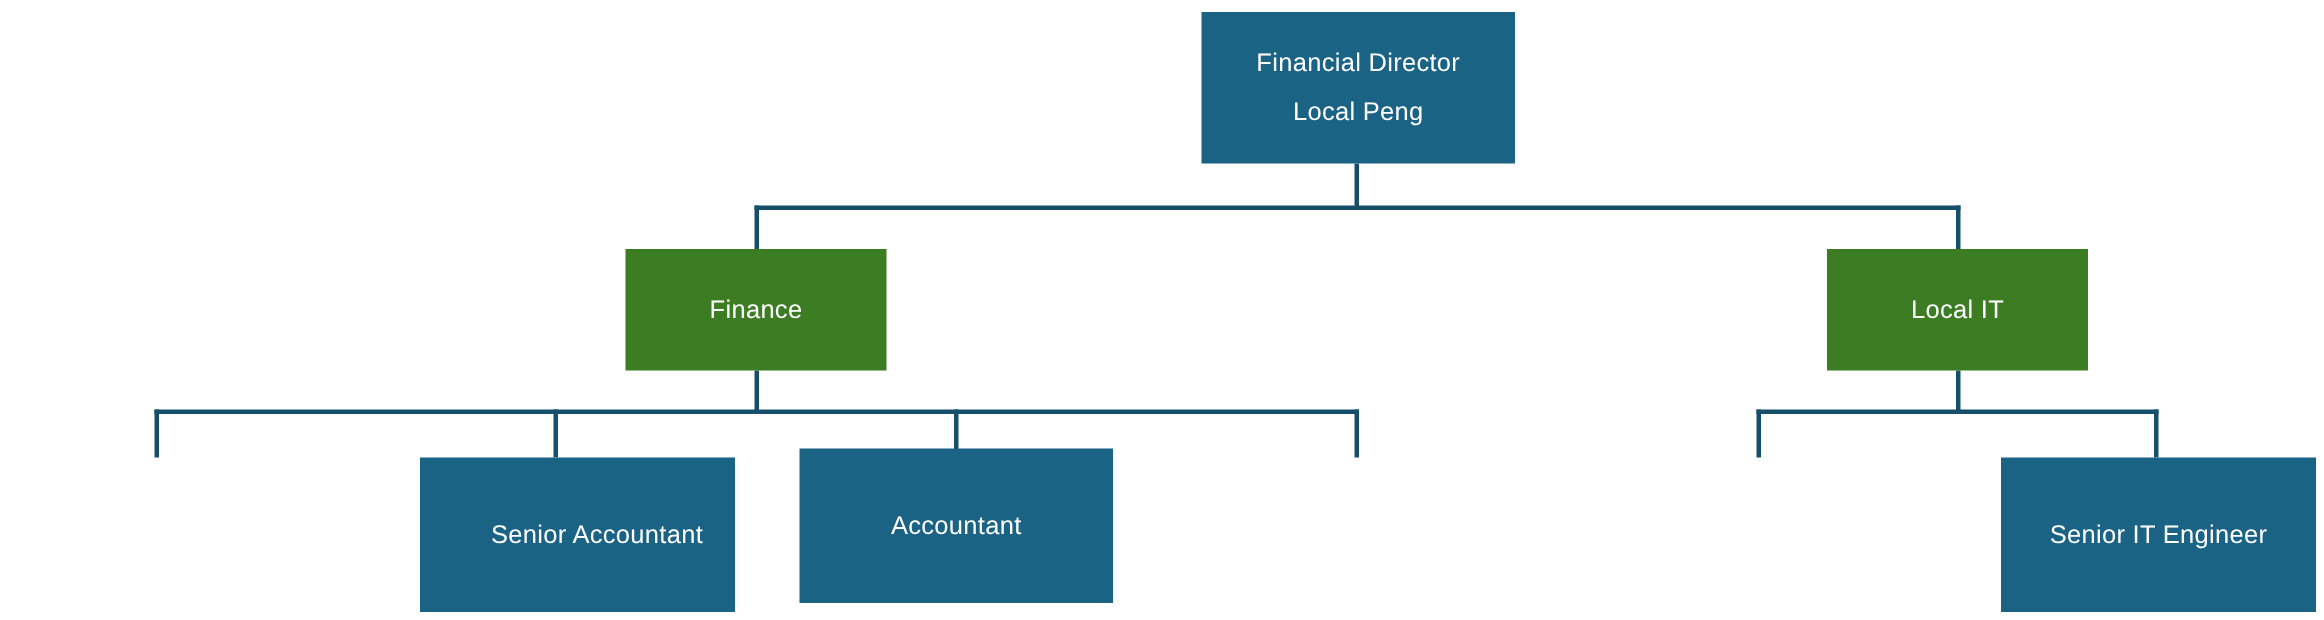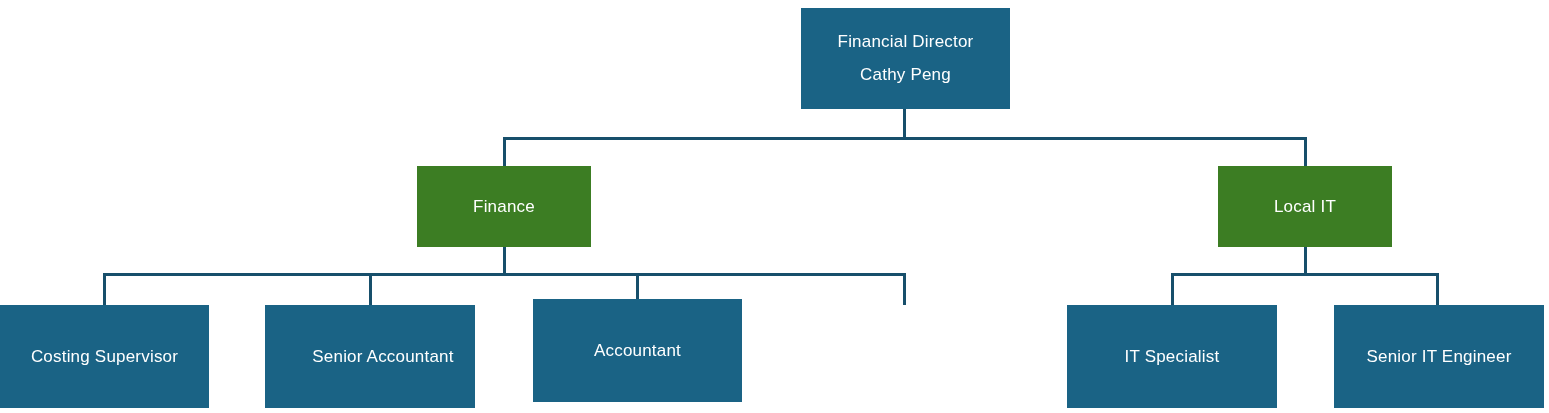--- a/index.html
+++ b/index.html
@@ -44,39 +44,33 @@
   <div class="cline" style="left:636px; top:273px; width:3px; height:32px;"></div>
   <div class="cline" style="left:903px; top:273px; width:3px; height:32px;"></div>
 
   <div class="cline" style="left:1304px; top:247px; width:3px; height:29px;"></div>
   <div class="cline" style="left:1171px; top:273px; width:268px; height:3px;"></div>
   <div class="cline" style="left:1171px; top:273px; width:3px; height:32px;"></div>
   <div class="cline" style="left:1436px; top:273px; width:3px; height:32px;"></div>
 
   <div class="node role root" style="left:801px; top:8px; width:209px; height:101px;">
     <span>Financial Director</span>
-    <span>Cathy Peng</span>
+    <span>Local Peng</span>
   </div>
 
   <div class="node dept" style="left:1218px; top:166px; width:174px; height:81px;">
     <span>Local IT</span>
   </div>
   <div class="node dept" style="left:417px; top:166px; width:174px; height:81px;">
     <span>Finance</span>
   </div>
 
-  <div class="node role" style="left:0px; top:305px; width:209px; height:103px;">
-    <span>Costing Supervisor</span>
-  </div>
-  <div class="node role" style="left:265px; top:305px; width:210px; height:103px;padding-left:26px;">
+  <div class="node role" style="left:280px; top:305px; width:210px; height:103px;padding-left:26px;">
     <span>Senior Accountant</span>
   </div>
   <div class="node role" style="left:533px; top:299px; width:209px; height:103px;">
     <span>Accountant</span>
-  </div>
-  <div class="node role" style="left:1067px; top:305px; width:210px; height:103px;">
-    <span>IT Specialist</span>
   </div>
   <div class="node role" style="left:1334px; top:305px; width:210px; height:103px;">
     <span>Senior IT Engineer</span>
   </div>
 
 </div>
 
 </body></html>

